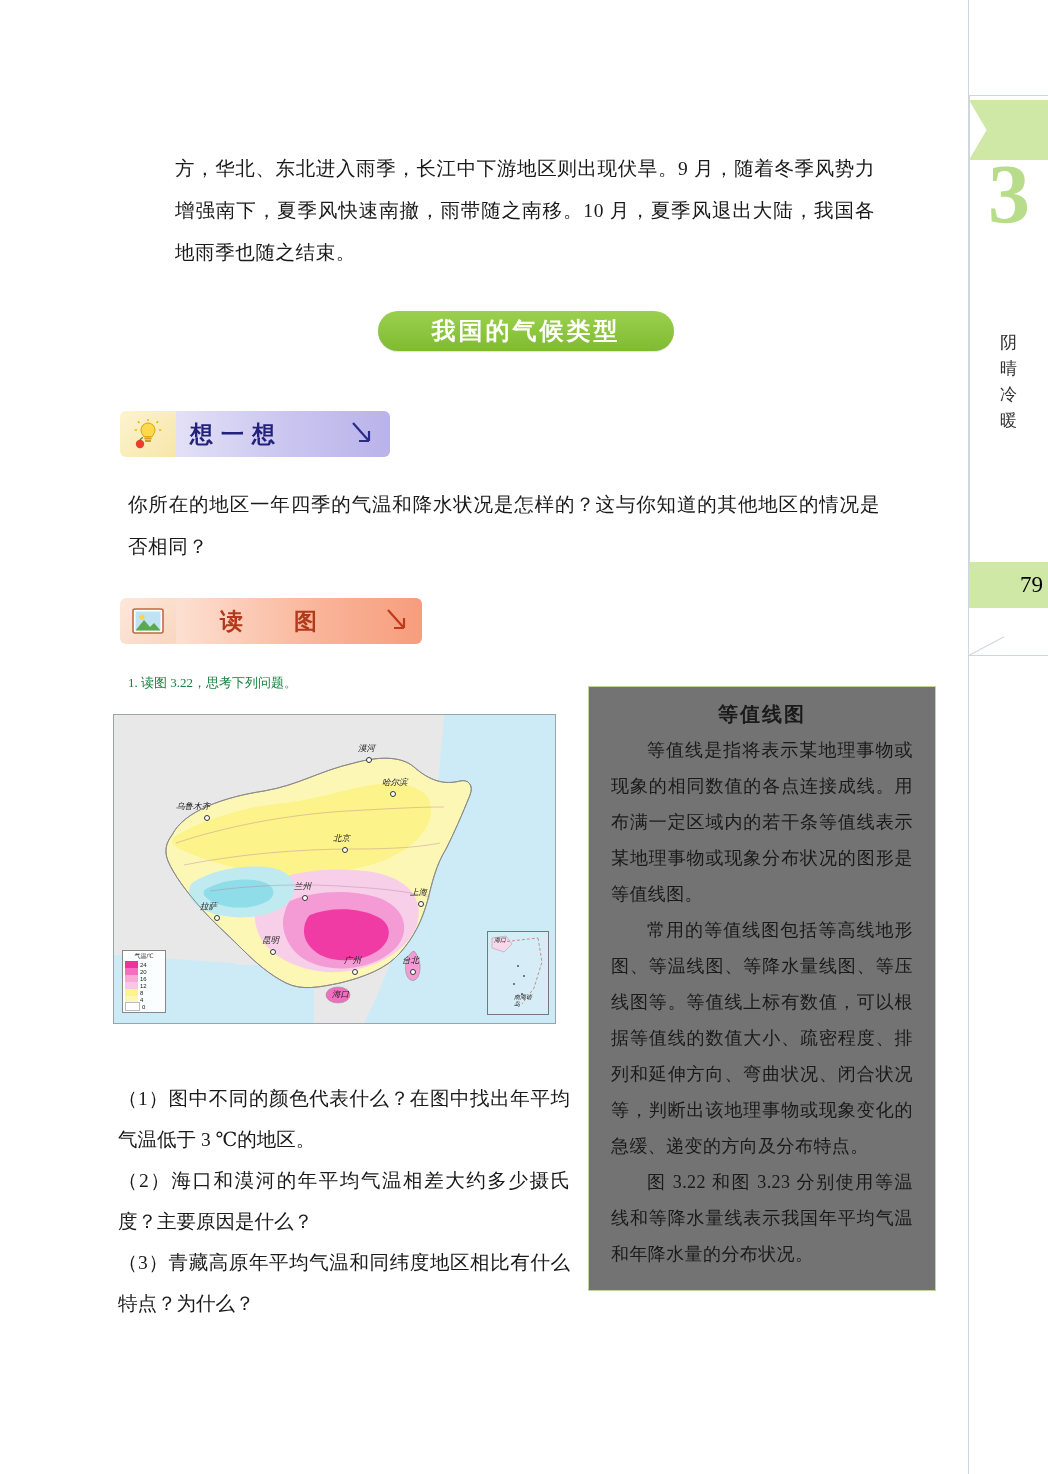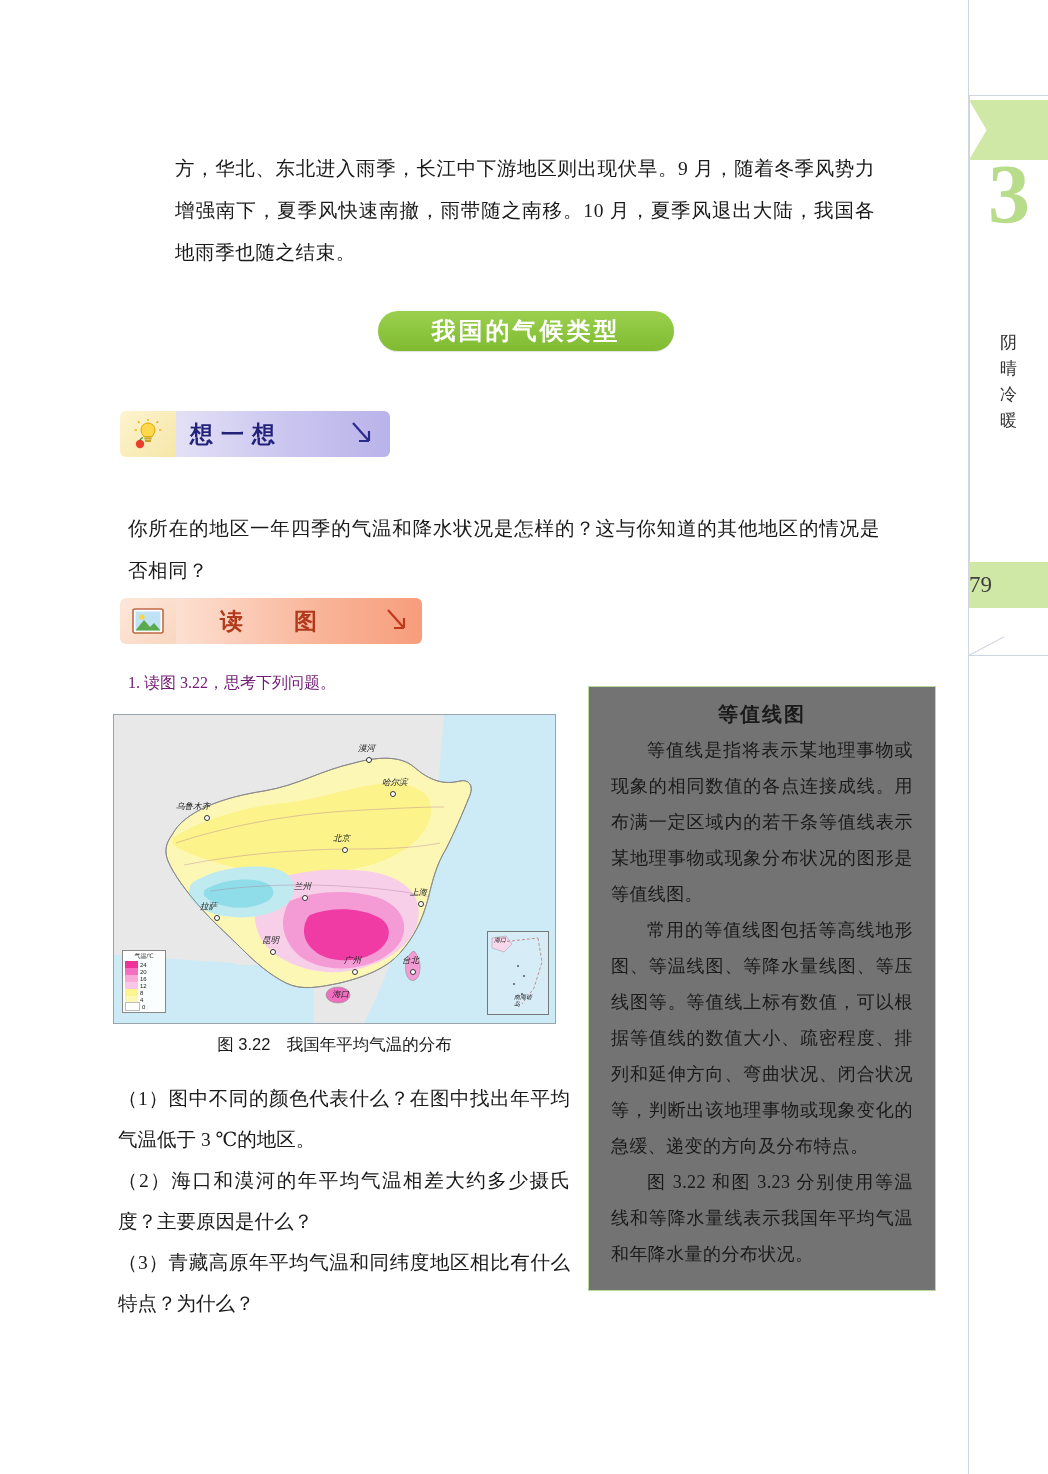--- a/index.html
+++ b/index.html
@@ -74,23 +74,23 @@
     left: 0;
     width: 80px;
     height: 46px;
     background: #cfe8a6;
   }
   #page-number {
     position: absolute;
     top: 572px;
     left: 0;
     width: 74px;
-    text-align: left;
+    text-align: right;
     font-size: 23px;
-    color: #404040;
+    color: #000000;
   }
   #rail-corner {
     position: absolute;
     top: 608px;
     left: 0;
     width: 80px;
     height: 48px;
     background: #ffffff;
     border-bottom: 1px solid #cfd6e0;
     box-sizing: border-box;
@@ -224,33 +224,33 @@
     border-radius: 0 6px 6px 0;
     width: 246px;
   }
   #banner-read .banner-label { color: #b23a1c; left: 100px; letter-spacing: 14px;}
   #banner-read .banner-arrow { left: 260px; }
 
   .arrow-svg { display:block; }
 
   #think-para {
     position: absolute;
-    top: 508px;
+    top: 484px;
     left: 128px;
     width: 752px;
   }
 
   #read-q1 {
     position: absolute;
     top: 666px;
     left: 128px;
     width: 450px;
-    font-size: 16px;
+    font-size: 13px;
     line-height: 34px;
-    color: #701a75;
+    color: #15803d;
   }
 
   
   #map-figure {
     position: absolute;
     top: 714px;
     left: 113px;
     width: 443px;
     height: 310px;
     border: 1px solid #9aa4ad;
@@ -538,21 +538,20 @@
         <circle cx="26" cy="52" r="1" fill="#555"></circle>
         <circle cx="34" cy="62" r="1" fill="#555"></circle>
         <path d="M14 10 L50 6" stroke="#b3544f" stroke-width="0.6" stroke-dasharray="3,2" fill="none"></path>
         <path d="M50 6 L54 30 L46 56 L34 72" stroke="#b3544f" stroke-width="0.6" stroke-dasharray="3,2" fill="none"></path>
       </svg>
       <div class="map-label" style="left:6px; top:4px; font-size:6px;">海口</div>
       <div class="map-label" style="left:26px; top:62px; font-size:6px; line-height:7px; white-space:normal; width:22px;">南海诸岛</div>
     </div>
   </div>
 
-  <div id="map-caption">图 3.22　我国年平均气温的分布</div>
 
   <div id="questions">
     <div class="q">（1）图中不同的颜色代表什么？在图中找出年平均气温低于 3 ℃的地区。</div>
     <div class="q">（2）海口和漠河的年平均气温相差大约多少摄氏度？主要原因是什么？</div>
     <div class="q">（3）青藏高原年平均气温和同纬度地区相比有什么特点？为什么？</div>
   </div>
 
   <div id="concept-box">
     <div id="concept-title">等值线图</div>
     <p>等值线是指将表示某地理事物或现象的相同数值的各点连接成线。用布满一定区域内的若干条等值线表示某地理事物或现象分布状况的图形是等值线图。</p>

